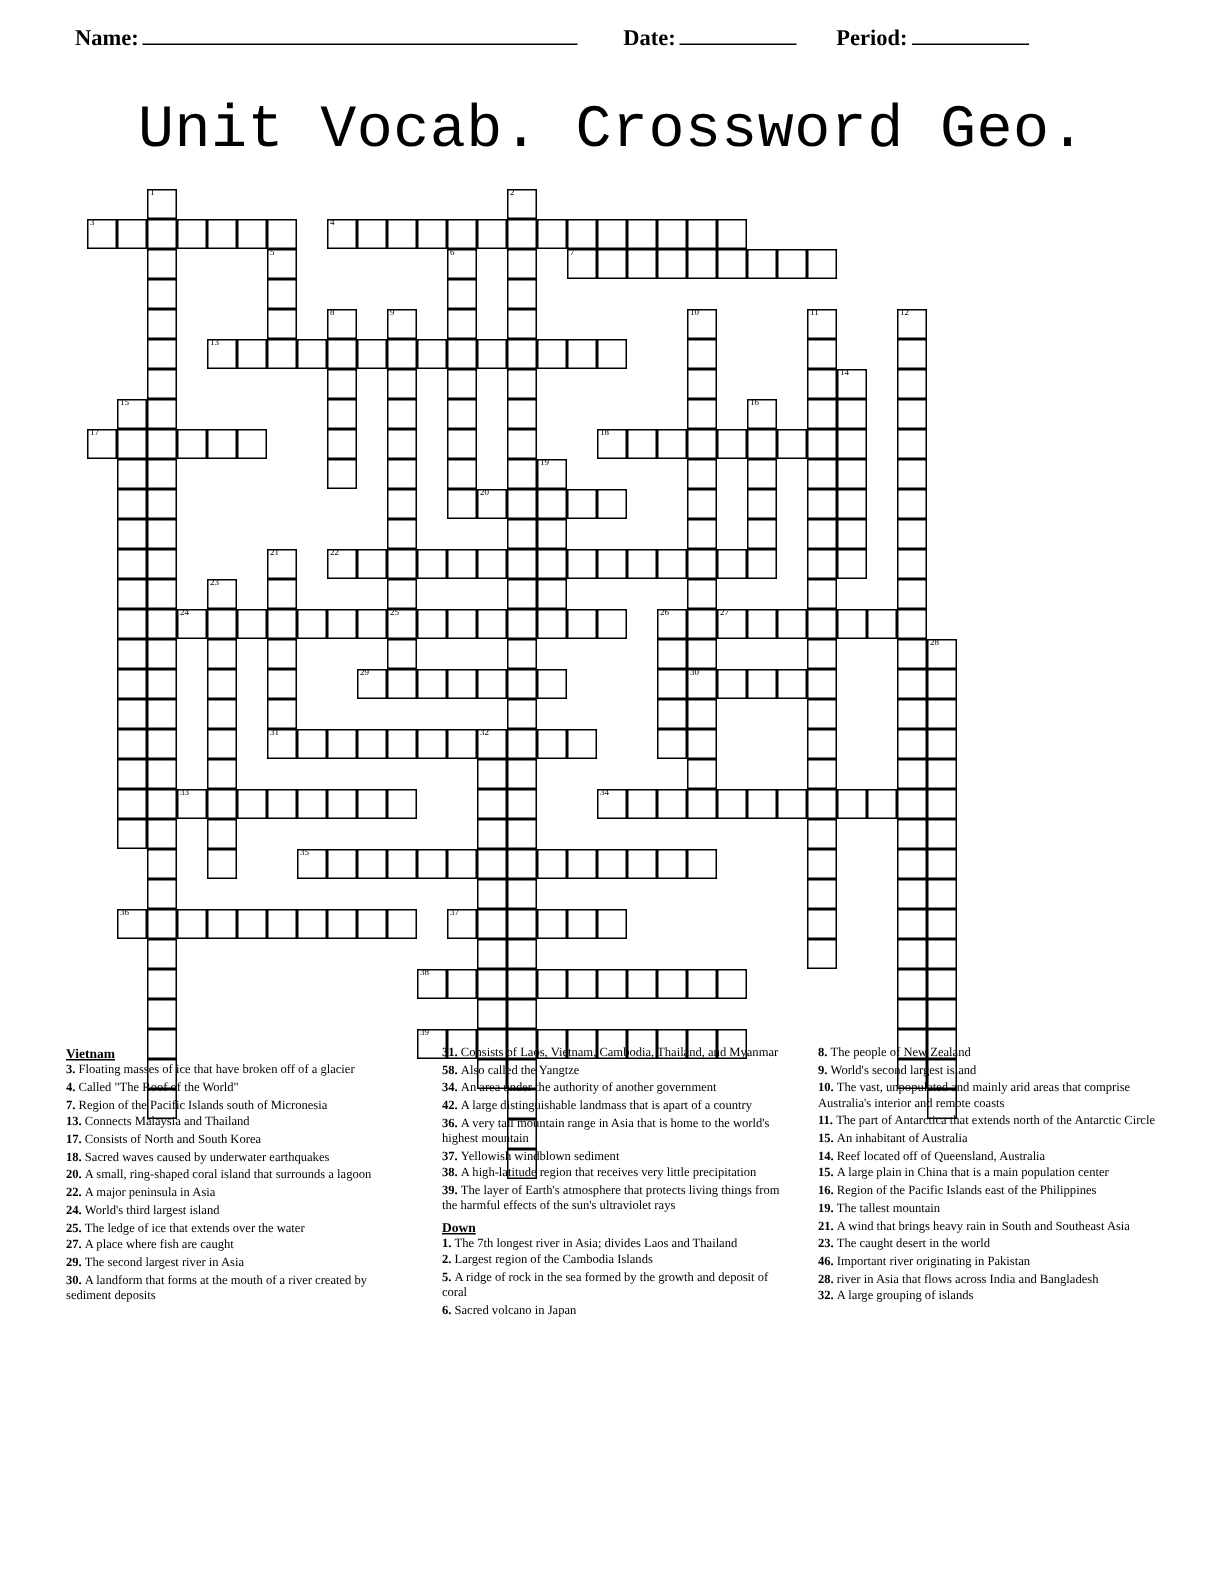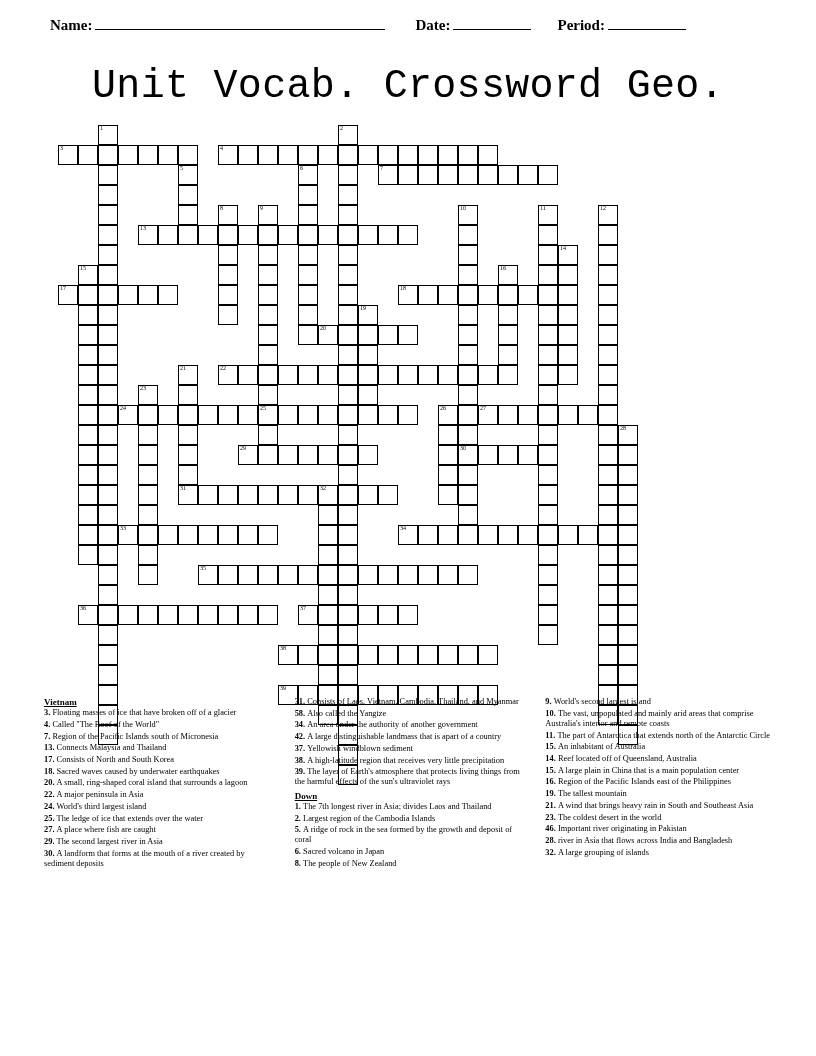--- a/index.html
+++ b/index.html
@@ -619,40 +619,41 @@
         <p class="clue"><b>22. </b><span>A major peninsula in Asia</span></p>
         <p class="clue"><b>24. </b><span>World's third largest island</span></p>
         <p class="clue"><b>25. </b><span>The ledge of ice that extends over the water</span></p>
         <p class="clue"><b>27. </b><span>A place where fish are caught</span></p>
         <p class="clue"><b>29. </b><span>The second largest river in Asia</span></p>
         <p class="clue"><b>30. </b><span>A landform that forms at the mouth of a river created by sediment deposits</span></p>
         <p class="clue"><b>31. </b><span>Consists of Laos, Vietnam, Cambodia, Thailand, and Myanmar</span></p>
         <p class="clue"><b>58. </b><span>Also called the Yangtze</span></p>
         <p class="clue"><b>34. </b><span>An area under the authority of another government</span></p>
         <p class="clue"><b>42. </b><span>A large distinguishable landmass that is apart of a country</span></p>
+        <p class="clue"><b>36. </b><span>A very tall mountain range in Asia that is home to the world's highest mountain</span></p>
         <p class="clue"><b>37. </b><span>Yellowish windblown sediment</span></p>
         <p class="clue"><b>38. </b><span>A high-latitude region that receives very little precipitation</span></p>
         <p class="clue"><b>39. </b><span>The layer of Earth's atmosphere that protects living things from the harmful effects of the sun's ultraviolet rays</span></p>
       </div>
     <div class="clue-head" style="margin-top:3px;">Down</div>
     <div id="down-list">
         <p class="clue"><b>1. </b><span>The 7th longest river in Asia; divides Laos and Thailand</span></p>
         <p class="clue"><b>2. </b><span>Largest region of the Cambodia Islands</span></p>
         <p class="clue"><b>5. </b><span>A ridge of rock in the sea formed by the growth and deposit of coral</span></p>
         <p class="clue"><b>6. </b><span>Sacred volcano in Japan</span></p>
         <p class="clue"><b>8. </b><span>The people of New Zealand</span></p>
         <p class="clue"><b>9. </b><span>World's second largest island</span></p>
         <p class="clue"><b>10. </b><span>The vast, unpopulated and mainly arid areas that comprise Australia's interior and remote coasts</span></p>
         <p class="clue"><b>11. </b><span>The part of Antarctica that extends north of the Antarctic Circle</span></p>
         <p class="clue"><b>15. </b><span>An inhabitant of Australia</span></p>
         <p class="clue"><b>14. </b><span>Reef located off of Queensland, Australia</span></p>
         <p class="clue"><b>15. </b><span>A large plain in China that is a main population center</span></p>
         <p class="clue"><b>16. </b><span>Region of the Pacific Islands east of the Philippines</span></p>
         <p class="clue"><b>19. </b><span>The tallest mountain</span></p>
         <p class="clue"><b>21. </b><span>A wind that brings heavy rain in South and Southeast Asia</span></p>
-        <p class="clue"><b>23. </b><span>The coldest desert in the world</span></p>
+        <p class="clue"><b>23. </b><span>The caught desert in the world</span></p>
         <p class="clue"><b>46. </b><span>Important river originating in Pakistan</span></p>
         <p class="clue"><b>28. </b><span>river in Asia that flows across India and Bangladesh</span></p>
         <p class="clue"><b>32. </b><span>A large grouping of islands</span></p>
       </div>
   </div>
 
 </div>
 
 </body></html>

